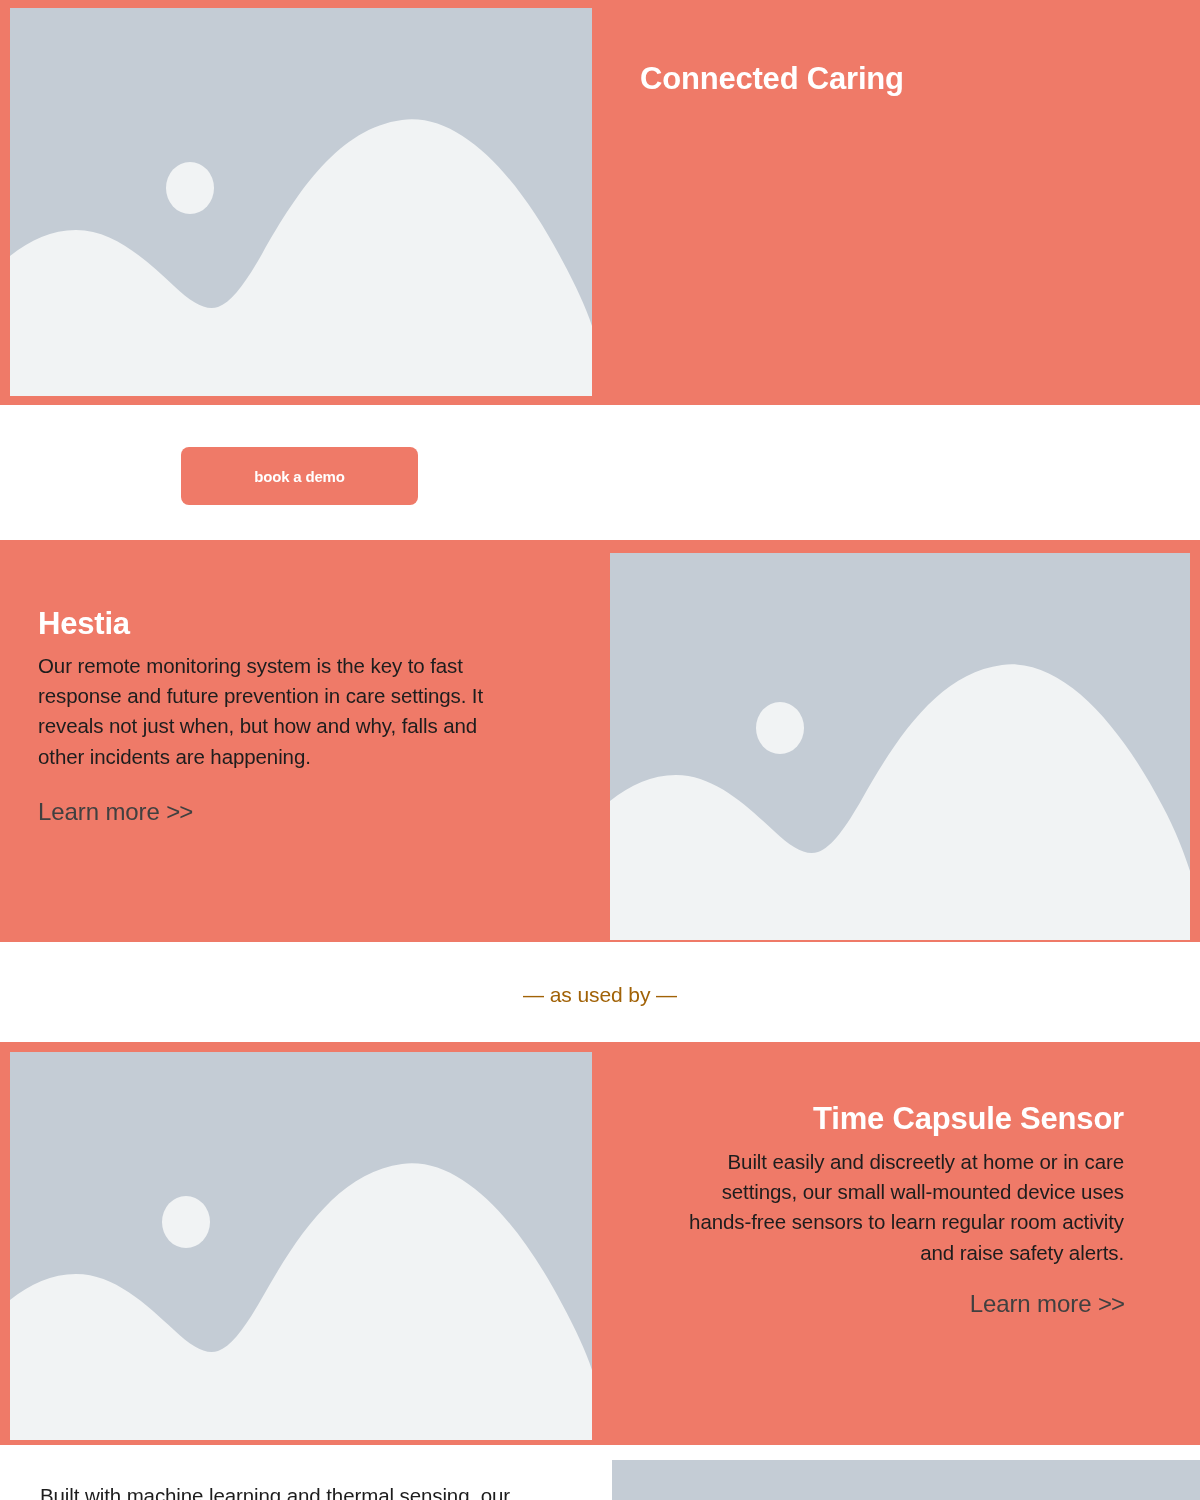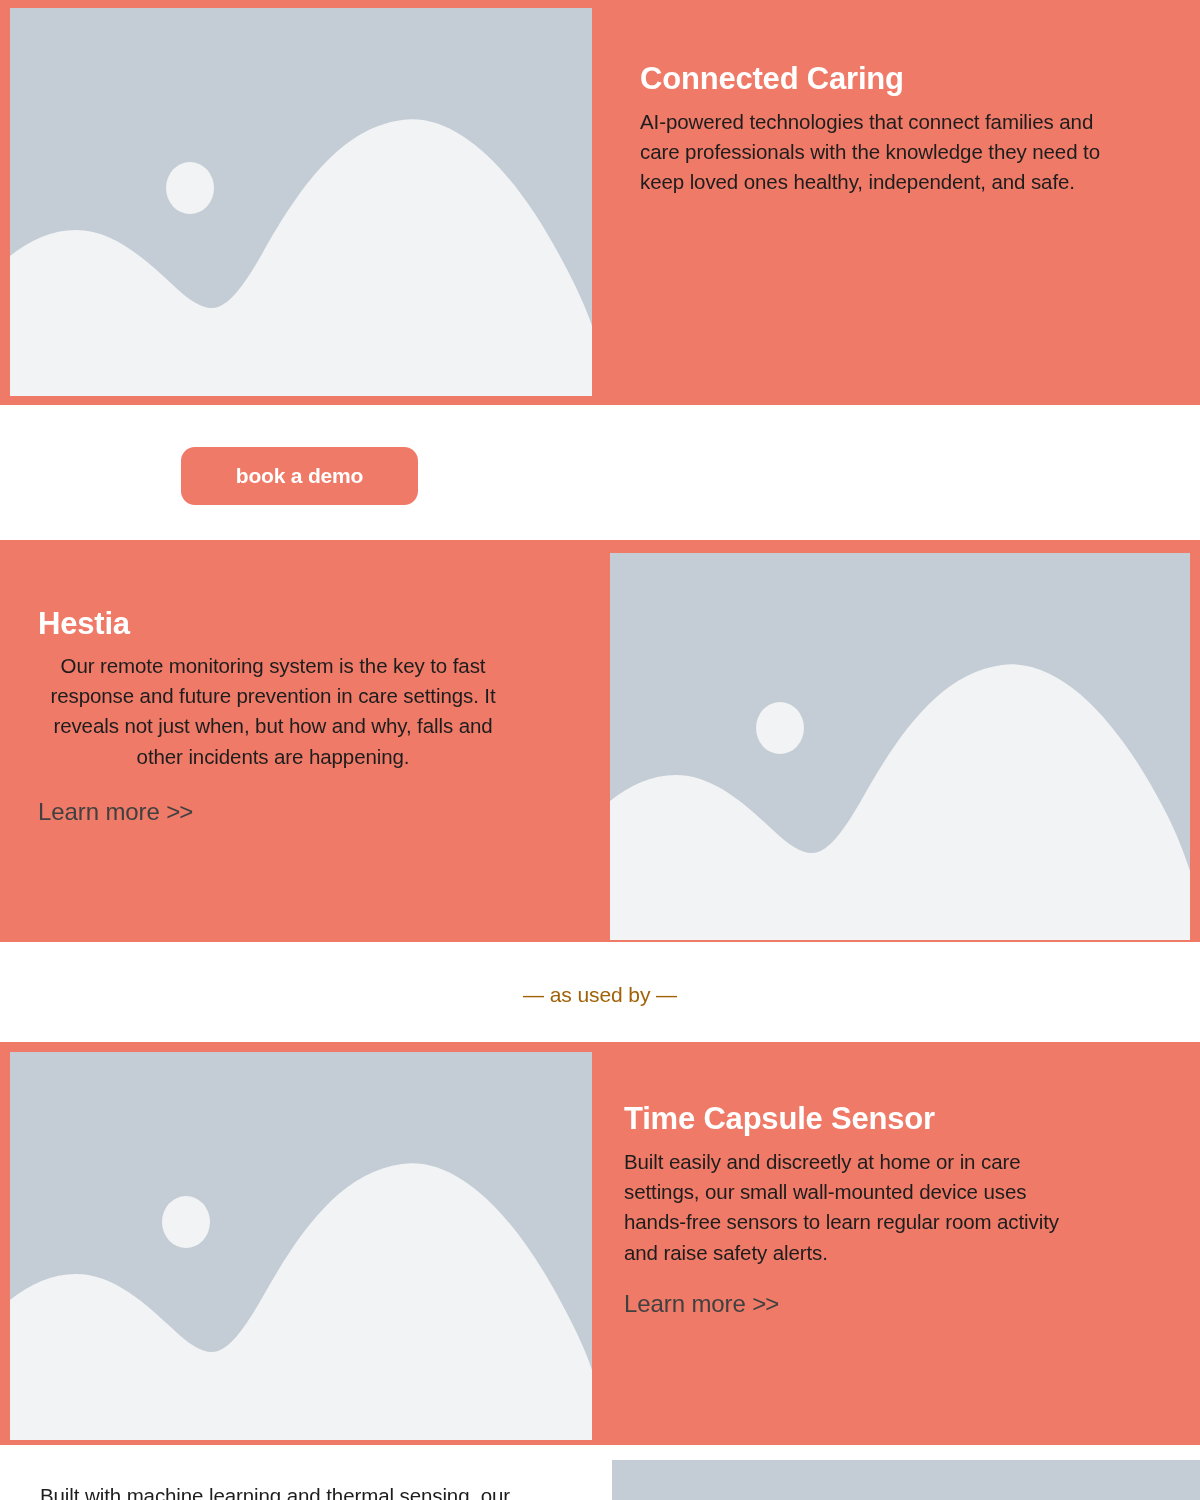--- a/index.html
+++ b/index.html
@@ -34,23 +34,23 @@
   .learn {
     font-size:24px; color:#404040; line-height:1.3;
     letter-spacing:-0.1px; text-decoration:none; display:inline-block;
   }
   .learn .chev { letter-spacing:-1px; }
 
   
   .demo-btn {
     position:absolute;
     left:181px; top:447px; width:237px; height:58px;
-    background:#ef7a68; border:none; border-radius:14px;
+    background:#ef7a68; border:none; border-radius:8px;
     color:#ffffff; font-family:"Liberation Sans", sans-serif;
-    font-size:21px; font-weight:bold; letter-spacing:-0.2px;
+    font-size:15px; font-weight:bold; letter-spacing:-0.2px;
     cursor:pointer; display:flex; align-items:center; justify-content:center;
   }
 
   
   .used-by {
     position:absolute; left:0; top:983px; width:1200px;
     text-align:center; font-size:21px; color:#a16207;
     letter-spacing:-0.1px;
   }
 
@@ -74,32 +74,31 @@
       <path d="M0 248 C 20 232, 42 222, 66 222 C 104 222, 136 252, 164 278
                C 182 295, 196 303, 208 299 C 222 294, 236 274, 252 246
                C 288 182, 330 120, 392 112 C 452 104, 510 172, 552 252
                C 566 278, 576 300, 582 318 L 582 388 L 0 388 Z" fill="#f1f3f4"></path>
       <ellipse cx="180" cy="180" rx="24" ry="26" fill="#f1f3f4"></ellipse>
     </svg>
   </div>
 
   <div class="tblock" style="left:640px;top:62px;width:470px;">
     <div class="heading">Connected Caring</div>
-    <div class="body" style="margin-top:10px;">AI-powered technologies that connect families and care professionals with the knowledge they need to keep loved ones healthy, independent, and safe.</div>
   </div>
 
   <div class="band white" style="top:405px;height:135px;"></div>
 
   <button class="demo-btn">book a demo</button>
 
   <div class="band salmon" style="top:540px;height:402px;"></div>
 
   <div class="tblock" style="left:38px;top:607px;width:470px;">
     <div class="heading">Hestia</div>
-    <div class="body" style="margin-top:9px;text-align:center;"> Our remote monitoring system is the key to fast response and future prevention in care settings. It reveals not just when, but how and why, falls and other incidents are happening.</div>
+    <div class="body" style="margin-top:9px;"> Our remote monitoring system is the key to fast response and future prevention in care settings. It reveals not just when, but how and why, falls and other incidents are happening.</div>
     <a class="learn" href="#" style="margin-top:24px;">
       <span>Learn more</span>
       <span class="chev">&gt;&gt;</span>
     </a>
   </div>
 
   <div class="ph" style="left:610px;top:553px;width:580px;height:387px;">
     <svg viewBox="0 0 580 387" preserveAspectRatio="none">
       <rect x="0" y="0" width="580" height="387" fill="#c4ccd5"></rect>
       <path d="M0 248 C 20 232, 42 222, 66 222 C 104 222, 136 252, 164 278
@@ -119,21 +118,21 @@
     <svg viewBox="0 0 582 388" preserveAspectRatio="none">
       <rect x="0" y="0" width="582" height="388" fill="#c4ccd5"></rect>
       <path d="M0 248 C 20 232, 42 222, 66 222 C 104 222, 136 252, 164 278
                C 182 295, 196 303, 208 299 C 222 294, 236 274, 252 246
                C 288 182, 330 120, 392 112 C 452 104, 510 172, 552 252
                C 566 278, 576 300, 582 318 L 582 388 L 0 388 Z" fill="#f1f3f4"></path>
       <ellipse cx="176" cy="170" rx="24" ry="26" fill="#f1f3f4"></ellipse>
     </svg>
   </div>
 
-  <div class="tblock" style="left:624px;top:1102px;width:460px;">
+  <div class="tblock" style="left:664px;top:1102px;width:460px;text-align:right;">
     <div class="heading">Time Capsule Sensor</div>
     <div class="body" style="margin-top:10px;">Built easily and discreetly at home or in care settings, our small wall-mounted device uses hands-free sensors to learn regular room activity and raise safety alerts.</div>
     <a class="learn" href="#" style="margin-top:20px;">
       <span>Learn more</span>
       <span class="chev">&gt;&gt;</span>
     </a>
   </div>
 
   <div class="band white" style="top:1445px;height:55px;"></div>
 

